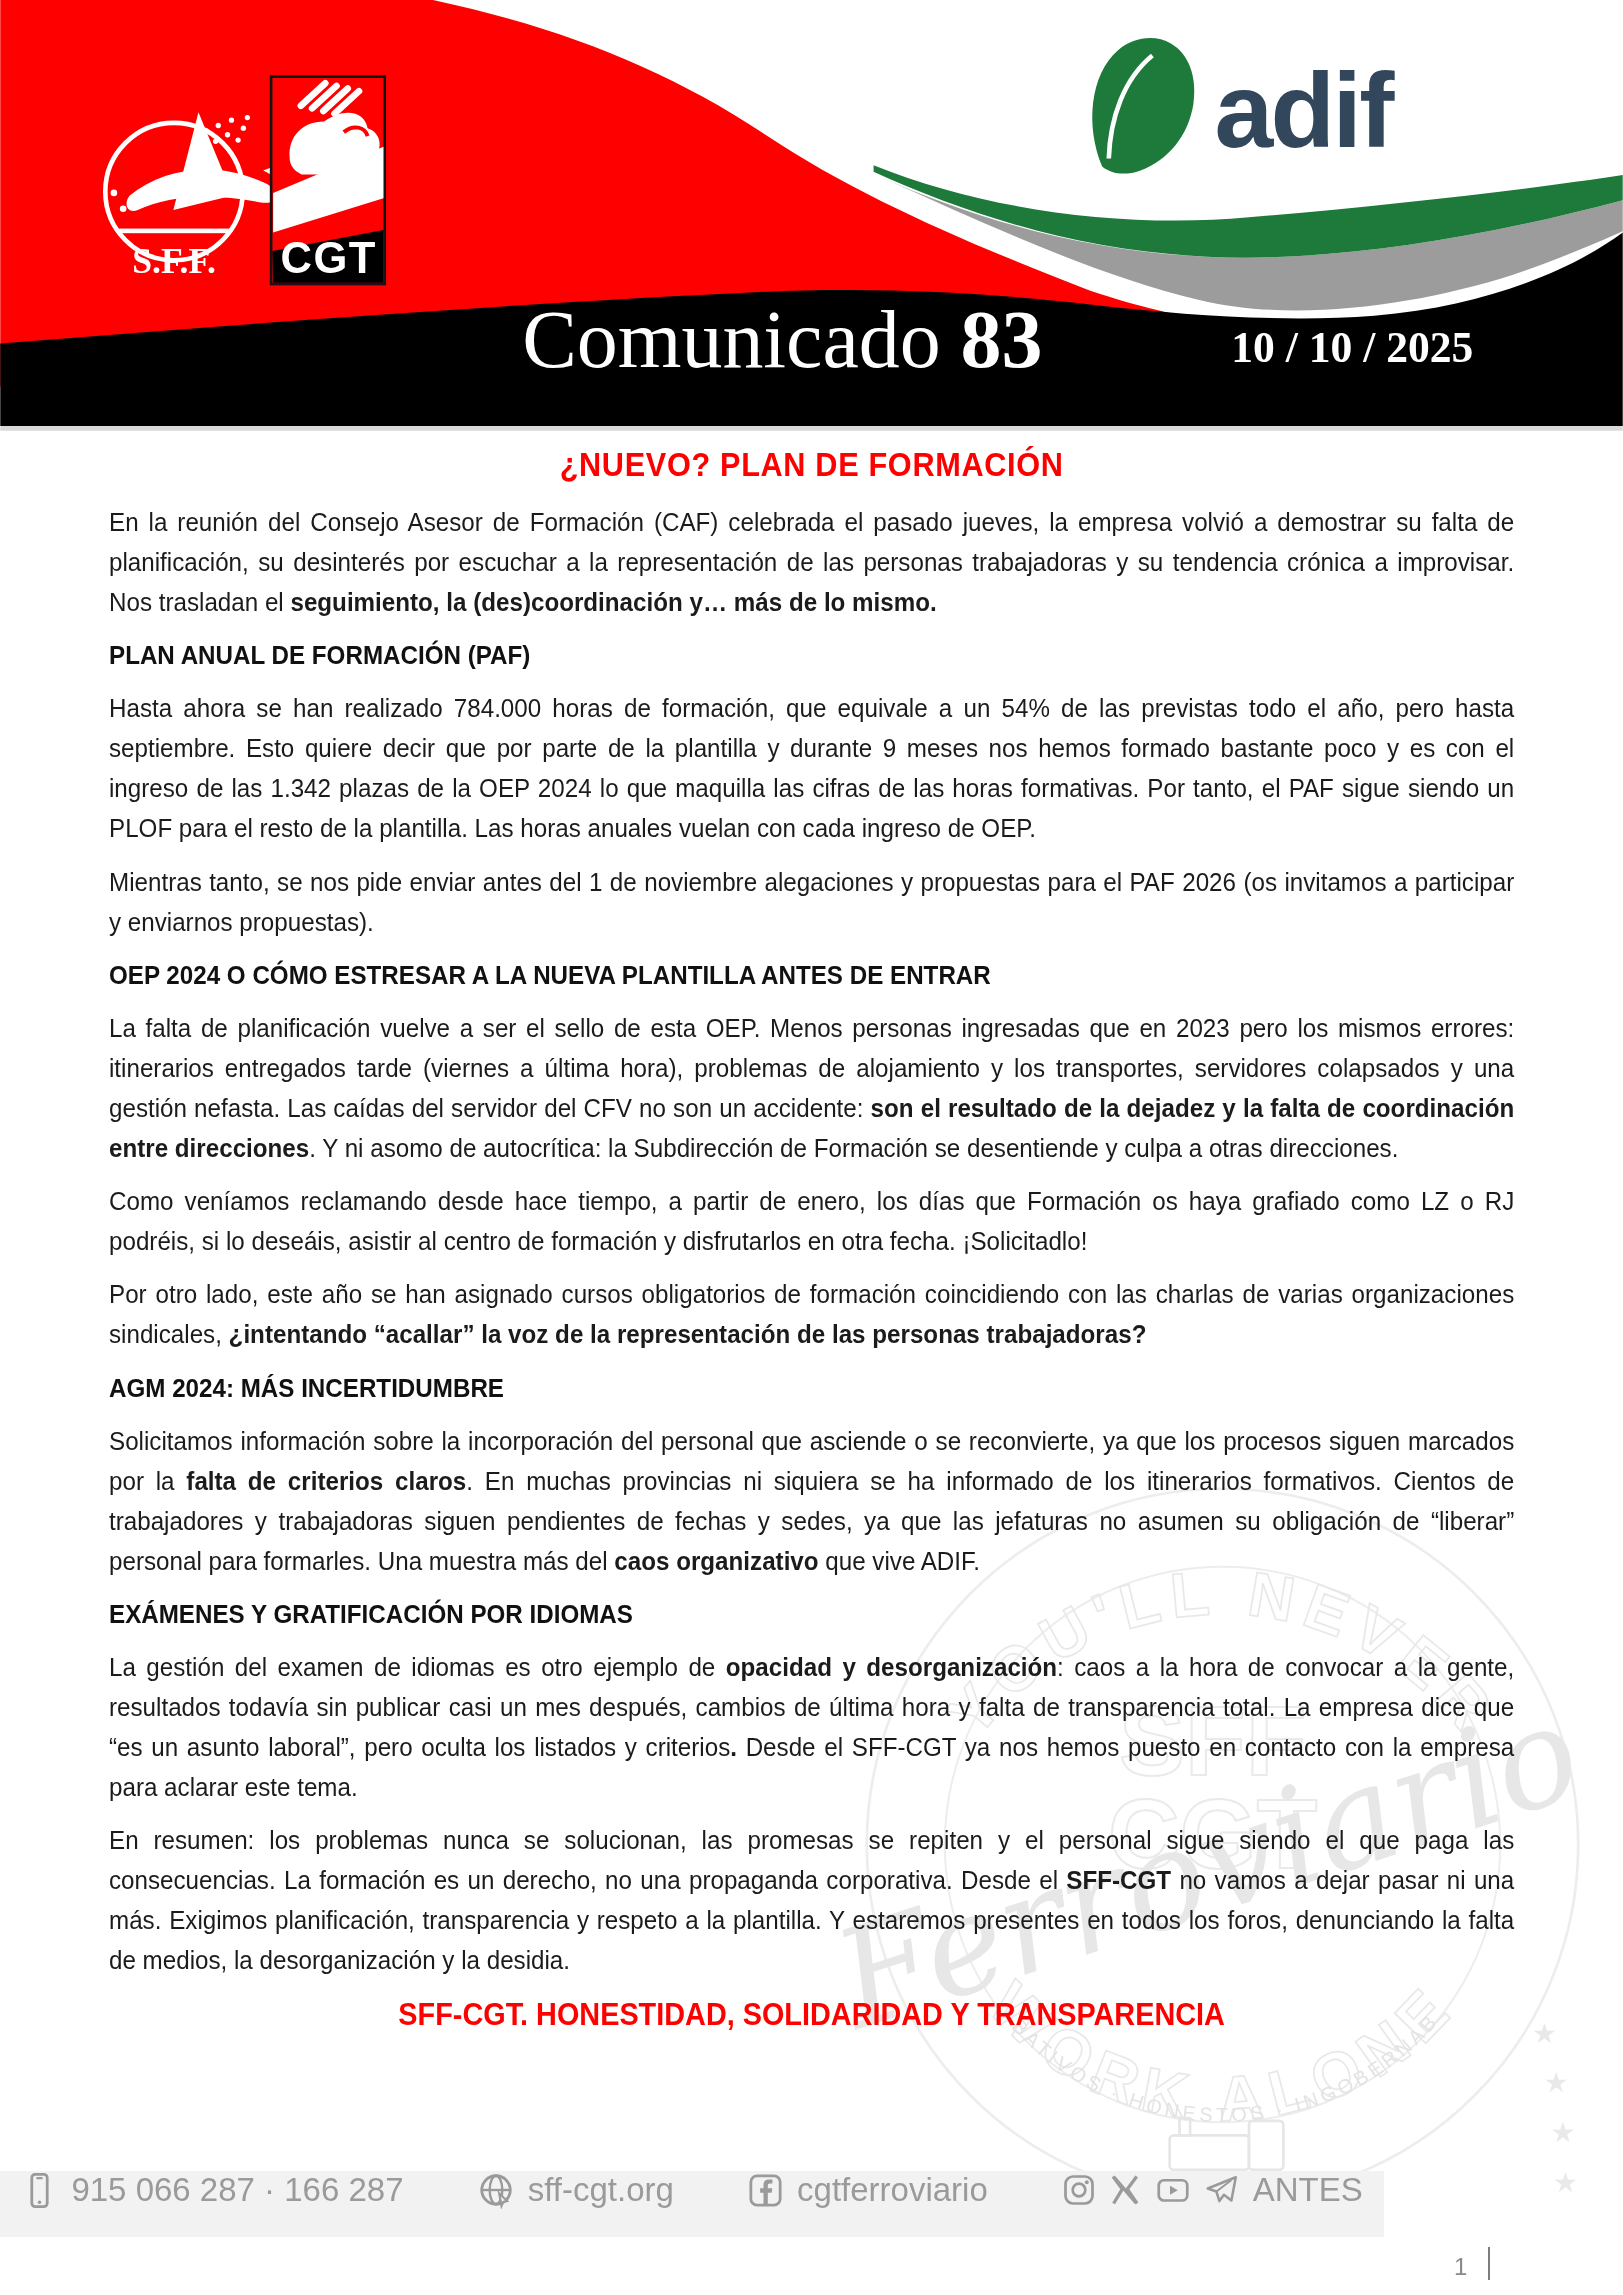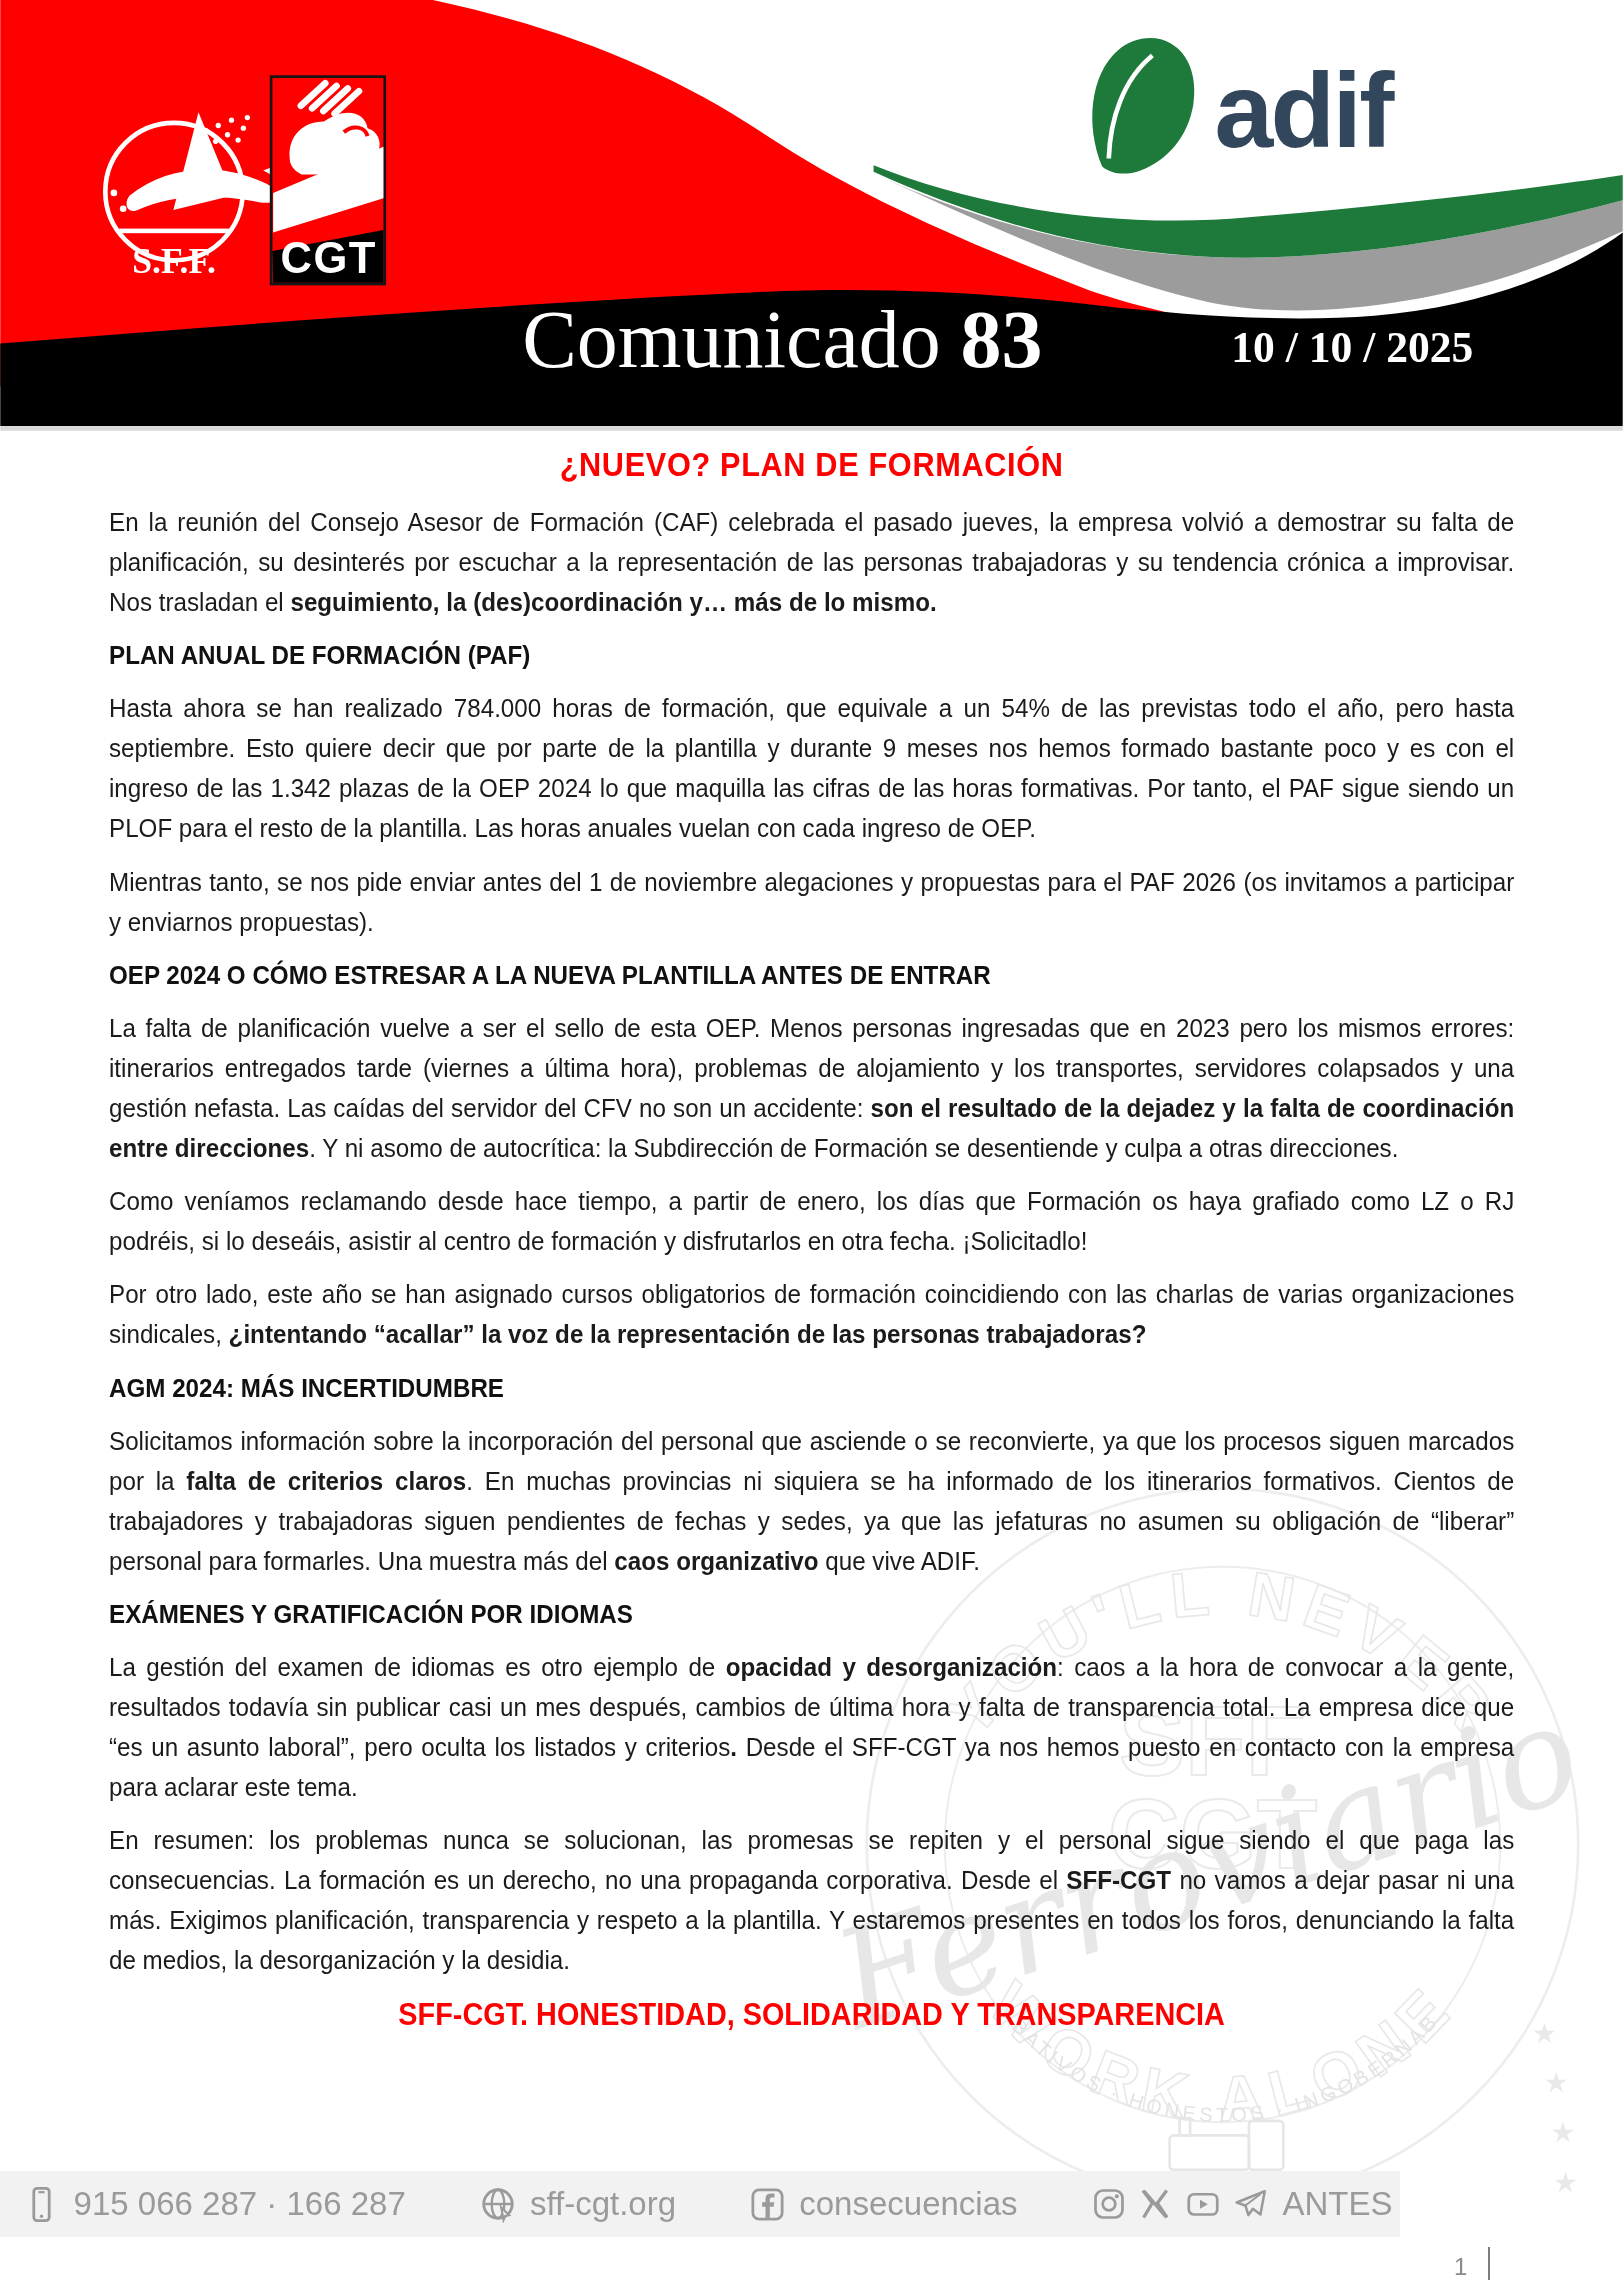--- a/index.html
+++ b/index.html
@@ -13,21 +13,21 @@
     position:absolute;left:109px;top:444px;width:1511px;
     transform:scaleX(.93);transform-origin:0 0;z-index:1;
   }
   .title{font-size:33px;line-height:41px;color:#ff0000;text-align:center;font-weight:bold;margin:0 0 17px 0;letter-spacing:0.7px}
   .doc p{font-size:26px;line-height:40px;text-align:justify;color:#1b1b1b;margin:0 0 13.2px 0}
   .doc h2{font-size:26px;line-height:40px;color:#111111;margin:0 0 13.2px 0;font-weight:bold}
   .b{font-weight:bold}
   .slogan{font-size:31px;font-weight:bold;color:#ff0000;text-align:center;margin-top:17px}
   .footer{
     position:absolute;left:0;top:2171px;width:1384px;height:66px;background:#f2f2f2;
-    display:flex;align-items:center;justify-content:center;gap:73px;z-index:1;padding-left:16px;
+    display:flex;align-items:flex-start;justify-content:center;gap:73px;z-index:1;
   }
   .fitem{display:flex;align-items:center;gap:13.2px;color:#9a9a9a;font-size:33px;white-space:nowrap}
   .ficons{display:flex;gap:10.6px;align-items:center}
   .fitem svg{display:block}
   .pagenum{position:absolute;left:1454px;top:2253px;font-size:24px;color:#8a8a8a;z-index:1}
   .caret{position:absolute;left:1488px;top:2247px;width:2px;height:33px;background:#7d7d7d;z-index:1}
 </style>
 </head>
 <body>
 
@@ -167,21 +167,21 @@
       <line x1="3" y1="12" x2="21" y2="12" stroke="#9a9a9a" stroke-width="1.5"></line>
       <path d="M14,14 L19,19 L16.5,19.6 L15.5,22 Z" fill="#f2f2f2" stroke="#9a9a9a" stroke-width="1.4"></path>
     </svg>
     <span>sff-cgt.org</span>
   </div>
   <div class="fitem">
     <svg width="37" height="37" viewBox="0 0 24 24">
       <rect x="2.5" y="2.5" width="19" height="19" rx="4" fill="none" stroke="#9a9a9a" stroke-width="1.8"></rect>
       <path d="M13.5,21 L13.5,13.5 L16,13.5 L16.4,10.6 L13.5,10.6 L13.5,8.9 C13.5,8 13.9,7.5 14.9,7.5 L16.5,7.5 L16.5,4.9 L14.3,4.9 C11.9,4.9 10.7,6.1 10.7,8.4 L10.7,10.6 L8.5,10.6 L8.5,13.5 L10.7,13.5 L10.7,21 Z" fill="#9a9a9a"></path>
     </svg>
-    <span>consecuencias</span>
+    <span>cgtferroviario</span>
   </div>
   <div class="fitem">
     <span class="ficons">
       <svg width="36" height="36" viewBox="0 0 24 24">
         <rect x="3" y="3" width="18" height="18" rx="5" fill="none" stroke="#9a9a9a" stroke-width="1.8"></rect>
         <circle cx="12" cy="12" r="4.2" fill="none" stroke="#9a9a9a" stroke-width="1.8"></circle>
         <circle cx="17.2" cy="6.8" r="1.3" fill="#9a9a9a"></circle>
       </svg>
       <svg width="36" height="36" viewBox="0 0 24 24">
         <path d="M4,3 L10.2,11.4 L4.4,21 M19.8,3 L13.6,11.4 L20,21" fill="none" stroke="#9a9a9a" stroke-width="2.2"></path>

